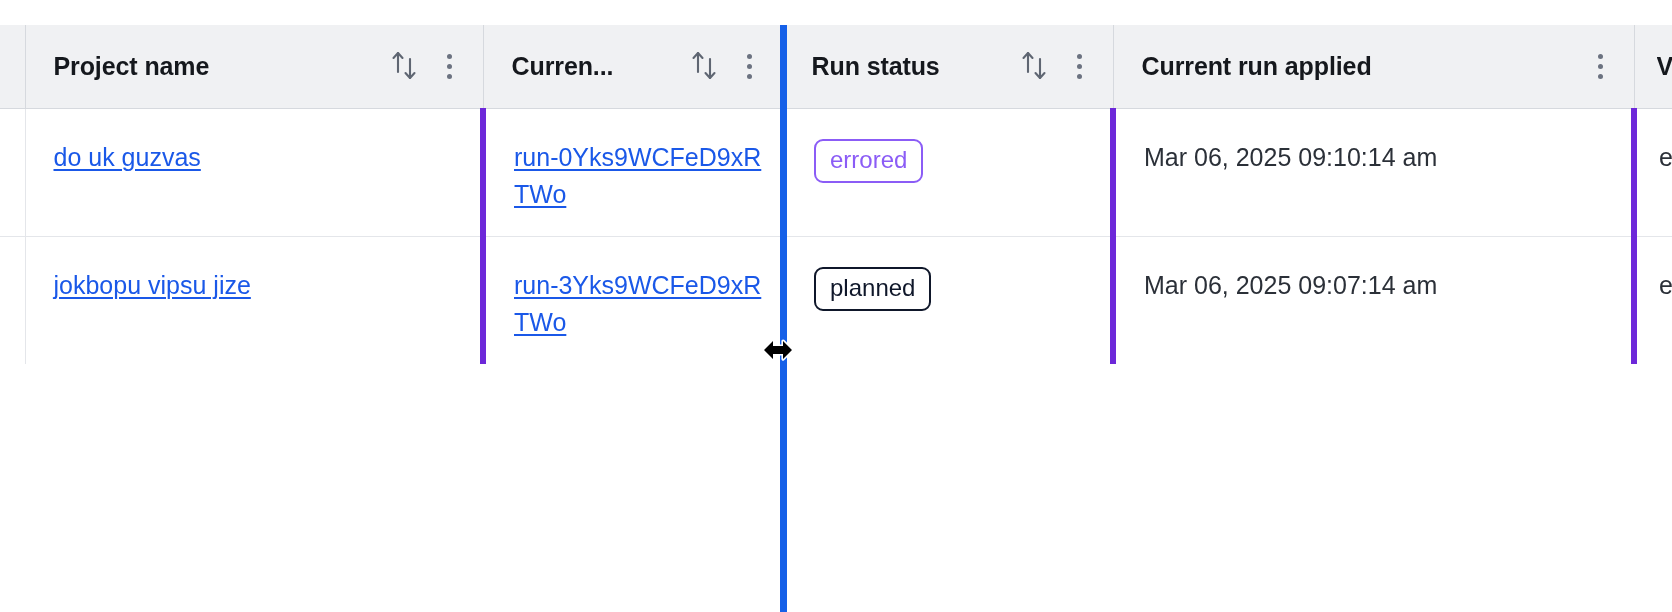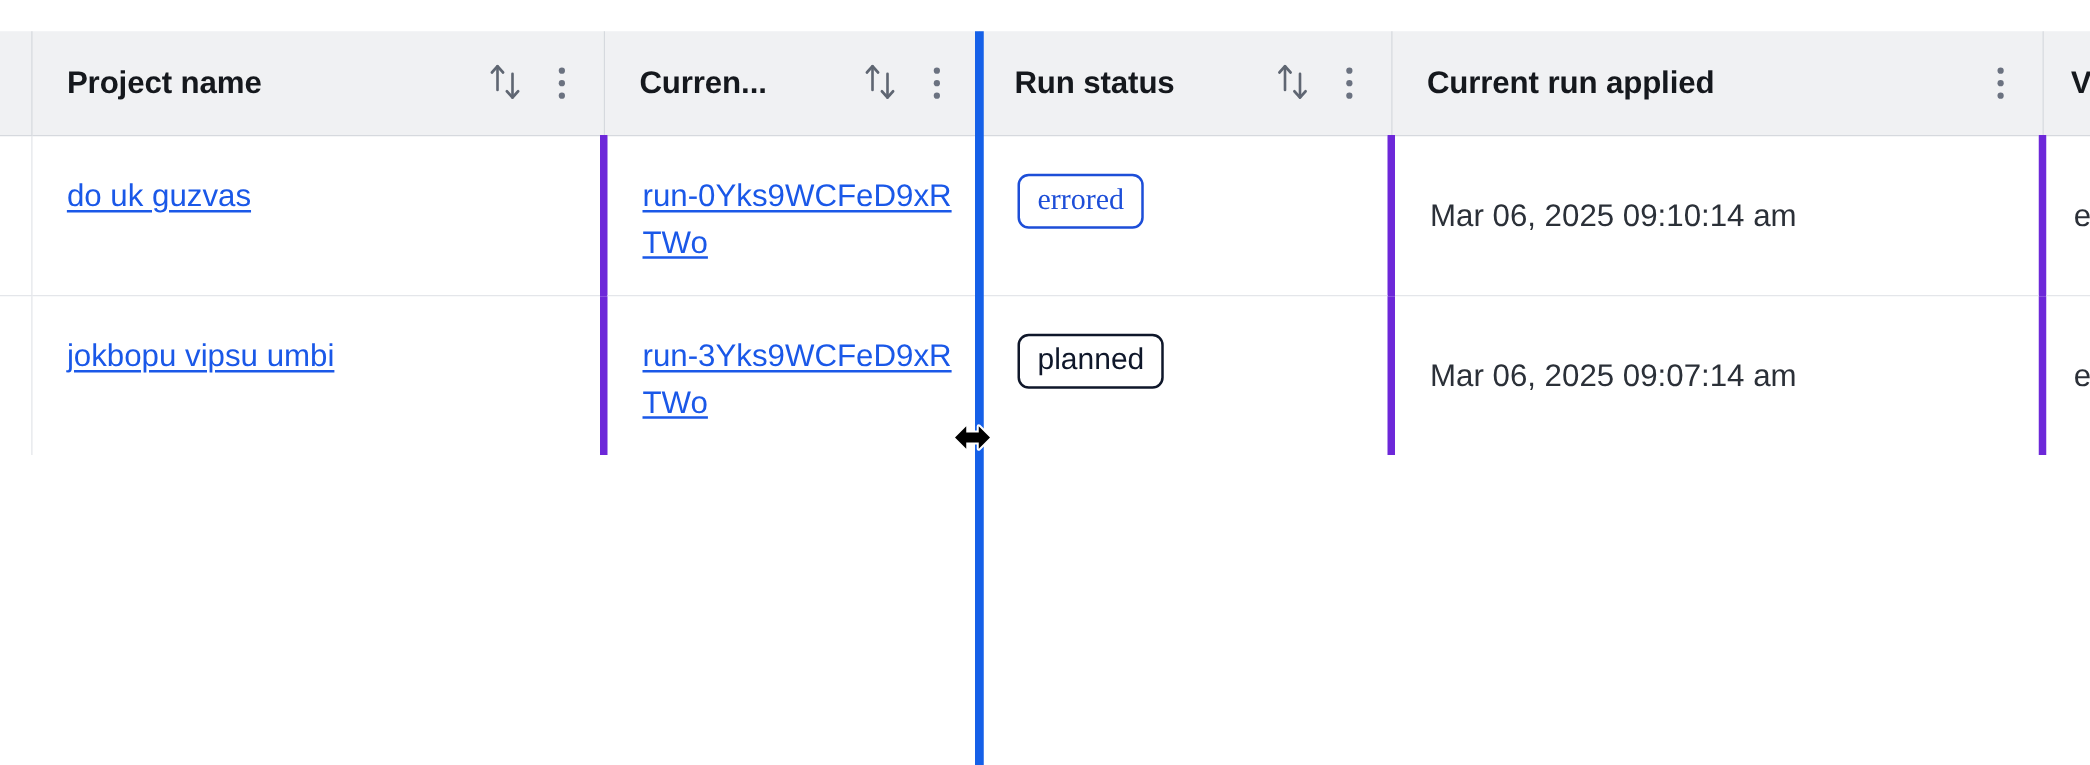--- a/index.html
+++ b/index.html
@@ -80,21 +80,21 @@
   tbody td.last{border-right:none;}
   tbody tr.r4 td{border-bottom:none;}
 
   .cell{
     padding:30px 18px 0 28px;
     box-sizing:border-box;
     font-size:25px;
     line-height:1.48;
     color:#2b3038;
   }
-  .cell.plain{white-space:nowrap;overflow:hidden;margin-top:16px;}
+  .cell.plain{white-space:nowrap;overflow:hidden;}
 
   a.lnk{
     color:#1a58e8;
     text-decoration:underline;
     text-underline-offset:3px;
     text-decoration-thickness:2px;
     font-size:25px;
     line-height:1.48;
     word-break:break-all;
     cursor:pointer;
@@ -105,21 +105,21 @@
   .badge{
     display:inline-block;
     padding:5px 14px 7px;
     border-radius:9px;
     border:2px solid currentColor;
     font-size:24px;
     line-height:1.18;
     background:#fff;
     white-space:nowrap;
   }
-  .badge.errored{color:#1d4ed8;font-family:Liberation Serif, serif;}
+  .badge.errored{color:#8b5cf6;}
   .badge.applied{color:#0a7d2a;}
   .badge.planned{color:#0f172a;}
 
   
   .resize-line{
     position:absolute;
     left:780px;top:25px;
     width:7px;height:587px;
     background:#1560e8;
     z-index:40;
@@ -269,21 +269,21 @@
         <td class="last">
           <div class="cell plain" style="padding-left:22px;">e</div>
         </td>
       </tr>
 
 
 
       <tr class="r4">
         <td class="gutter"></td>
         <td>
-          <div class="cell"><a class="lnk nb">jokbopu vipsu umbi</a></div>
+          <div class="cell"><a class="lnk nb">jokbopu vipsu jize</a></div>
         </td>
         <td>
           <div class="cell"><a class="lnk">run-3Yks9WCFeD9xRTWo</a></div>
         </td>
         <td>
           <div class="cell"><span class="badge planned">planned</span></div>
         </td>
         <td>
           <div class="cell plain">Mar 06, 2025 09:07:14 am</div>
         </td>

